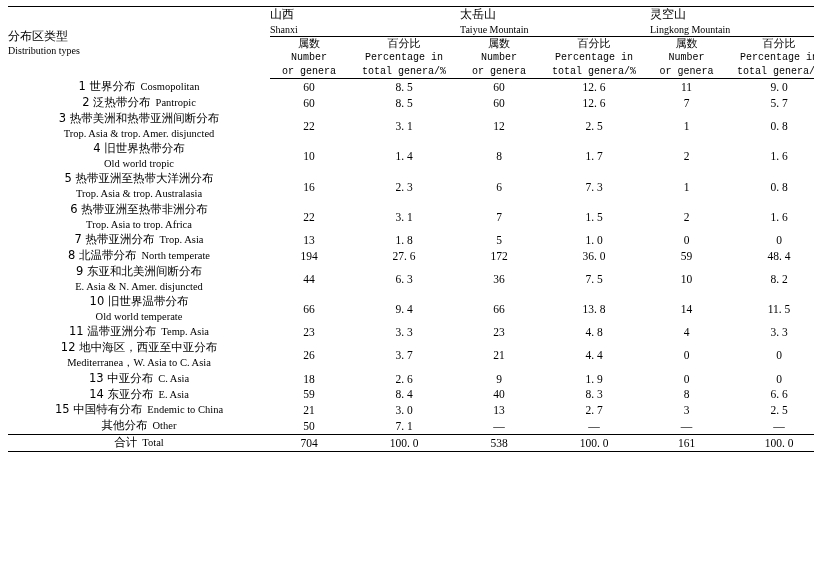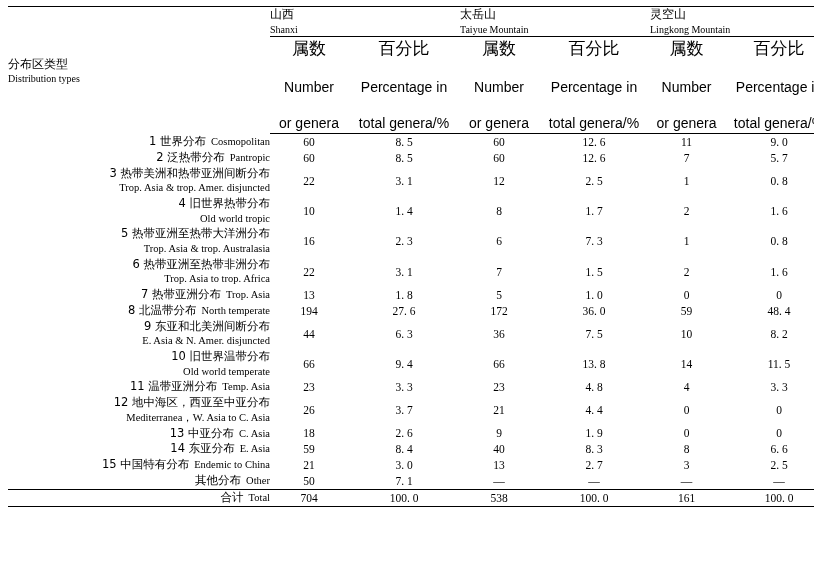--- a/index.html
+++ b/index.html
@@ -53,21 +53,21 @@
   .dist-head {
     line-height: 1.35;
   }
   .sub-head {
     text-align: center;
     line-height: 1.35;
     padding-top: 2px;
     padding-bottom: 4px;
   }
   td.rowlabel {
-    text-align: right;
+    text-align: center;
     padding: 3px 2px 3px 4px;
     line-height: 1.38;
   }
   td.num {
     text-align: center;
     font-family: "Liberation Serif", serif;
     font-size: 11.5px;
   }
   .lbl-cn {
     font-family: "DejaVu Sans", sans-serif;
@@ -95,28 +95,27 @@
     font-size: 12px;
     display: block;
   }
   .grp-en {
     font-family: "Liberation Serif", serif;
     font-size: 10px;
     display: block;
   }
   .sub-cn {
     font-family: "DejaVu Sans", sans-serif;
-    font-size: 17px;
+    font-size: 11px;
     display: block;
   }
   .sub-en {
-    font-family: Liberation Sans, sans-serif;
-    font-size: 14px;
-    display: block;
-    margin-top: 18px;
+    font-family: Liberation Mono, monospace;
+    font-size: 10px;
+    display: block;
   }
 </style>
 </head>
 <body>
 
 <div id="root">
   <table class="tbl">
     <colgroup>
       <col style="width:262px">
       <col style="width:78px">

